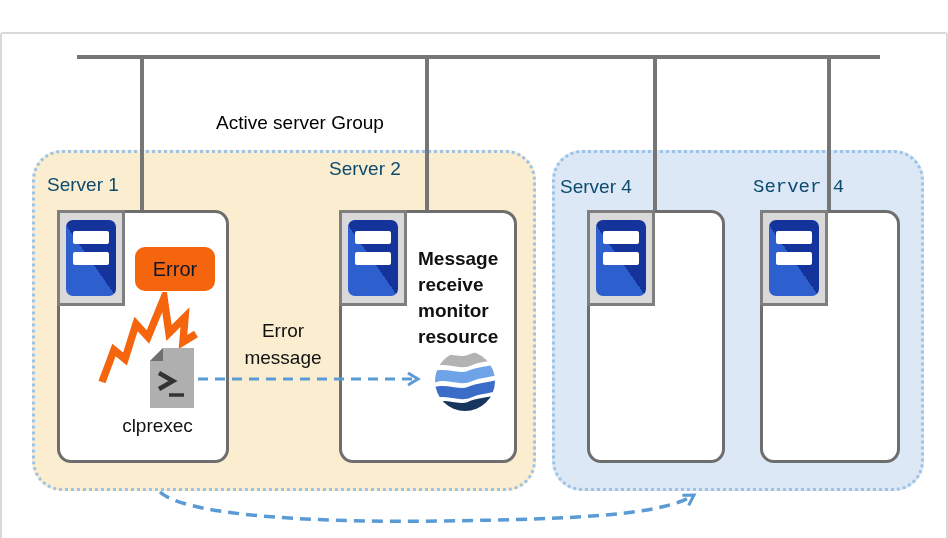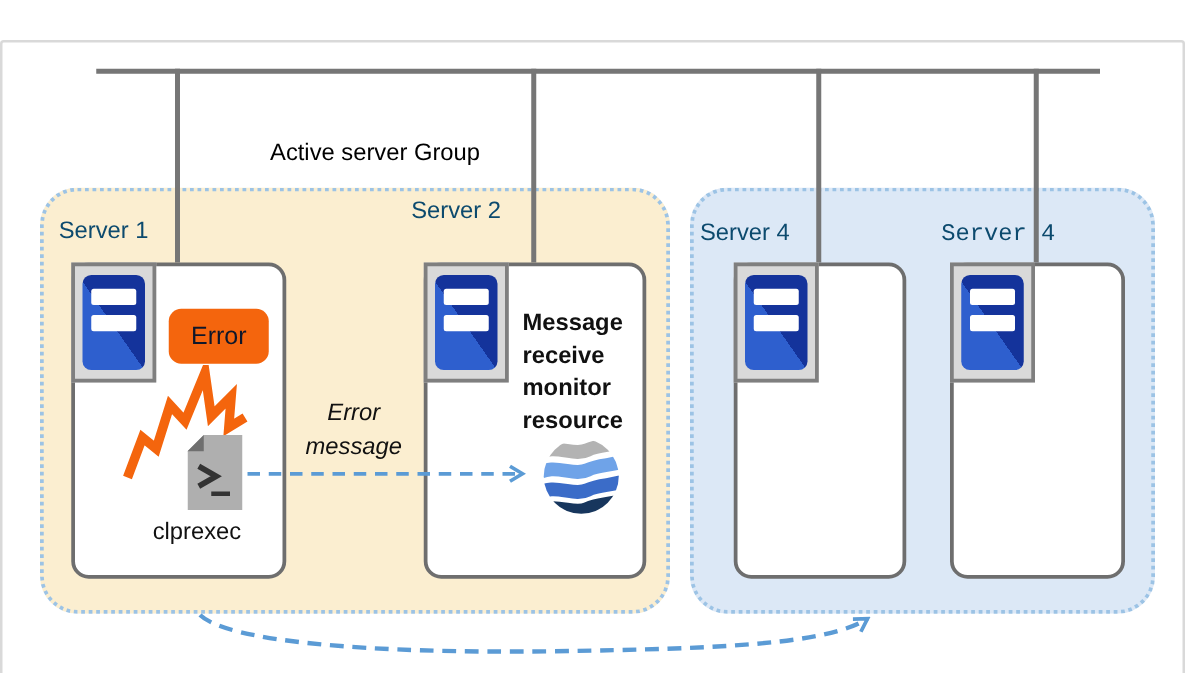--- a/index.html
+++ b/index.html
@@ -51,21 +51,21 @@
           font-size:19px; z-index:4; }
   
   .monitor-text { position:absolute; left:416px; top:212px; width:102px;
           font-size:19px; line-height:26px; z-index:4;font-weight:bold; }
   .globe { position:absolute; left:432px; top:316px; z-index:4; }
   
   .arrow-svg { position:absolute; z-index:6; }
   .err-arrow { left:190px; top:331px; }
   .fo-arrow  { left:140px; top:445px; }
   .errmsg-label { position:absolute; left:231px; top:283px; width:100px; text-align:center;
-          font-size:19px; line-height:27px; z-index:6;font-style:italic; }
+          font-size:19px; line-height:27px; z-index:6; }
   .failover-label { position:absolute; left:300px; top:498px; width:110px; text-align:center;
           font-size:19px; z-index:6; }
 </style>
 </head>
 <body>
 
 <div class="canvas">
 
   <div class="group active"></div>
   <div class="group disaster"></div>

